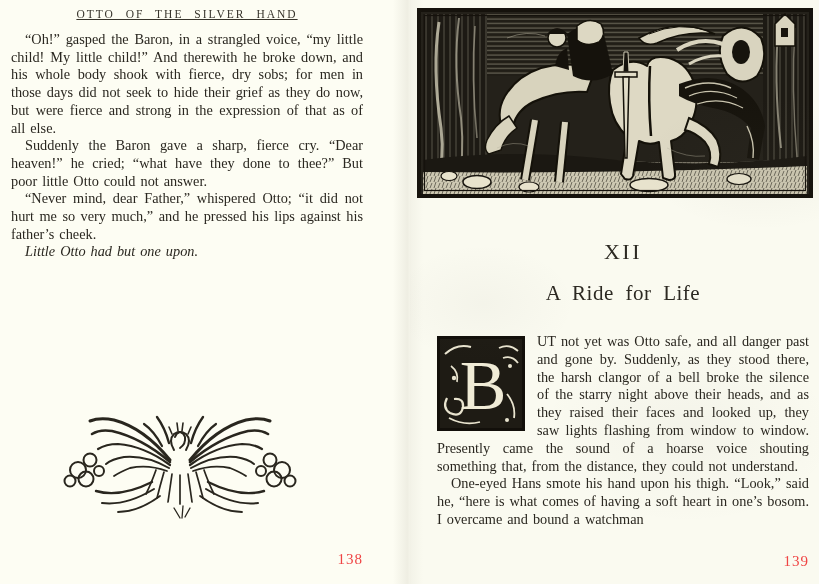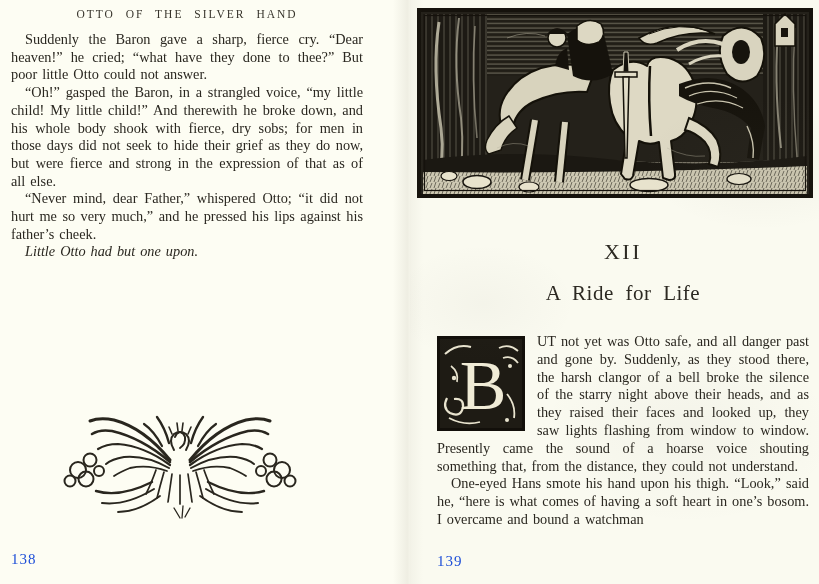--- a/index.html
+++ b/index.html
@@ -27,34 +27,34 @@
     position: absolute; left: 393px; top: 0; width: 30px; height: 584px;
     background: linear-gradient(90deg, rgba(0,0,0,0) 0%, rgba(112,106,84,.10) 48%,
                 rgba(112,106,84,.05) 60%, rgba(0,0,0,0) 100%);
     pointer-events: none;
   }
 
   
   .running-head {
     position: absolute; top: 8px; left: 11px; width: 352px;
     text-align: center; font-size: 11.5px; letter-spacing: 2px;
-    word-spacing: 6px; color: #37342b;
+    word-spacing: 6px; color: #37342b; text-decoration: underline;
   }
   .body-left {
     position: absolute; top: 31px; left: 11px; width: 352px;
     font-size: 14.3px; line-height: 17.7px;
     text-align: justify; word-spacing: 1.4px;
   }
   .body-left p, .body-right p { margin: 0; text-indent: 14px; }
   p.noindent { text-indent: 0; }
   p.finis { font-style: italic; }
   .tailpiece { position: absolute; left: 56px; top: 404px; }
   .pagenum {
-    position: absolute; text-align: left; font-size: 15px;
-    letter-spacing: 1px; color: #1d4ed8;
+    position: absolute; text-align: right; font-size: 15px;
+    letter-spacing: 1px; color: #ef4444;
   }
   .pagenum-left { top: 551px; left: 11px; width: 352px; }
   .pagenum-right { top: 553px; left: 27px; width: 372px; }
 
   
   .woodcut { position: absolute; left: 7px; top: 8px; }
   .chapter-number {
     position: absolute; top: 239px; left: 27px; width: 372px;
     text-align: center; font-size: 22px; letter-spacing: 2.5px; color: #2c2922;
   }
@@ -72,22 +72,22 @@
 </style>
 </head>
 <body>
 
 <div class="spread">
 
   <div class="page page-left">
     <div class="running-head">OTTO OF THE SILVER HAND</div>
 
     <div class="body-left">
+      <p>“Oh!” gasped the Baron, in a strangled voice, “my little child! My little child!” And therewith he broke down, and his whole body shook with fierce, dry sobs; for men in those days did not seek to hide their grief as they do now, but were fierce and strong in the expression of that as of all else.</p>
       <p>Suddenly the Baron gave a sharp, fierce cry. “Dear heaven!” he cried; “what have they done to thee?” But poor little Otto could not answer.</p>
-      <p>“Oh!” gasped the Baron, in a strangled voice, “my little child! My little child!” And therewith he broke down, and his whole body shook with fierce, dry sobs; for men in those days did not seek to hide their grief as they do now, but were fierce and strong in the expression of that as of all else.</p>
       <p>“Never mind, dear Father,” whispered Otto; “it did not hurt me so very much,” and he pressed his lips against his father’s cheek.</p>
       <p class="finis">Little Otto had but one upon.</p>
     </div>
 
     <div class="tailpiece">
       <svg width="248" height="128" viewBox="0 0 248 128">
         <g fill="none" stroke="#29261e" stroke-linecap="round">
 
           <path d="M114,56 Q88,24 58,16 Q44,13 34,17" stroke-width="3"></path>
           <path d="M114,58 Q86,34 56,27 Q44,25 36,30" stroke-width="2.6"></path>

